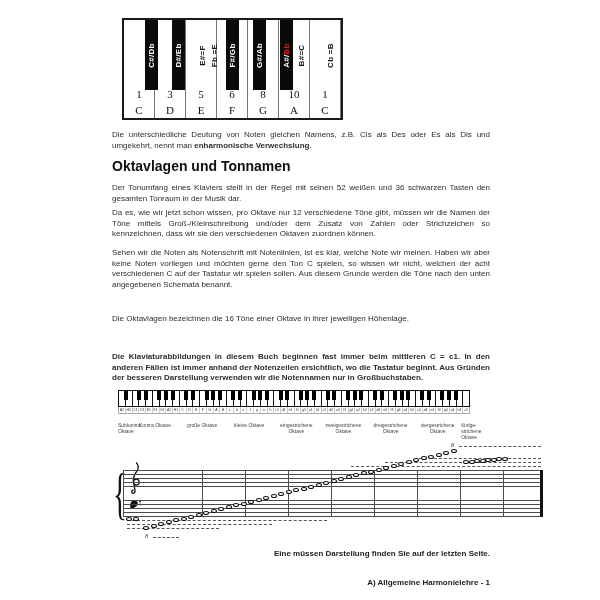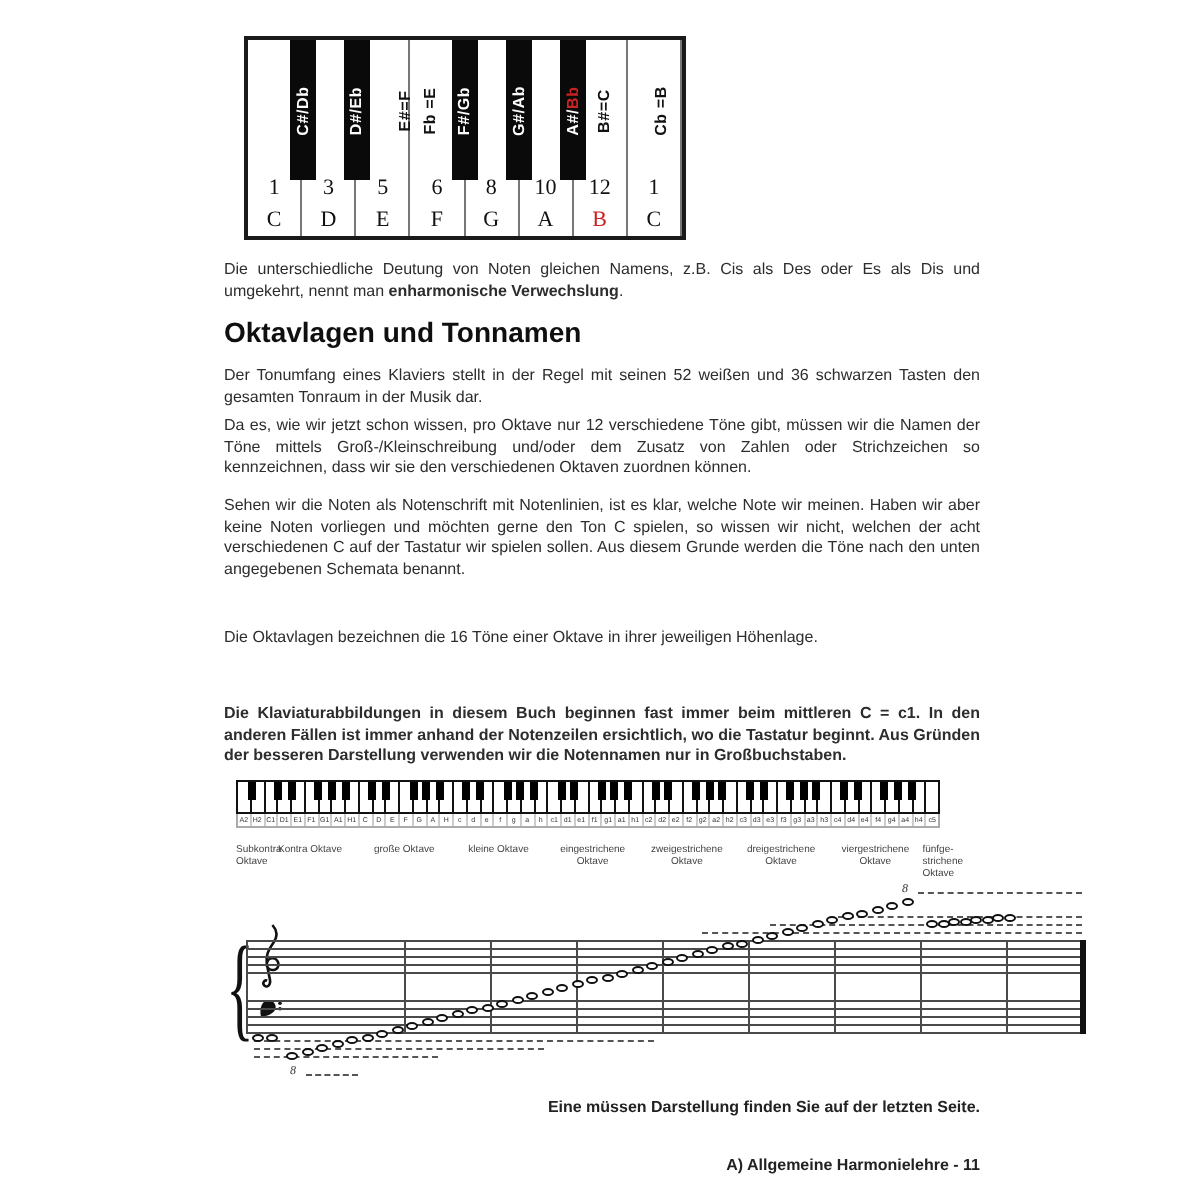--- a/index.html
+++ b/index.html
@@ -80,24 +80,20 @@
         <div class="enhnum">6</div>
         <div class="enhlet">F</div>
       </div>
       <div class="enhcol">
         <div class="enhnum">8</div>
         <div class="enhlet">G</div>
       </div>
       <div class="enhcol">
         <div class="enhnum">10</div>
         <div class="enhlet">A</div>
-      </div>
-      <div class="enhcol">
-        <div class="enhnum">12</div>
-        <div class="enhlet red">B</div>
       </div>
       <div class="enhcol">
         <div class="enhnum">1</div>
         <div class="enhlet">C</div>
       </div>
       <div class="enhbar" style="left: 20.625px;">
         <span>C#/Db</span>
       </div>
       <div class="enhbar" style="left: 47.75px;">
         <span>D#/Eb</span>
@@ -382,15 +378,15 @@
       <div class="wnote" style="left: 345.5px; top: 4.55px;"></div>
       <div class="wnote" style="left: 351px; top: 4.1px;"></div>
       <div class="wnote" style="left: 356.5px; top: 3.65px;"></div>
       <div class="wnote" style="left: 362px; top: 3.2px;"></div>
       <div class="wnote" style="left: 367.5px; top: 2.75px;"></div>
       <div class="wnote" style="left: 373px; top: 2.3px;"></div>
       <div class="wnote" style="left: 378.5px; top: 1.85px;"></div>
     </div>
 
   <div class="note-right" style="top:549px;">Eine müssen Darstellung finden Sie auf der letzten Seite.</div>
-  <div class="note-right" style="top:578px;">A) Allgemeine Harmonielehre - 11</div>
+  <div class="note-right" style="top:578px;">A) Allgemeine Harmonielehre - 1</div>
 
 </div>
 
 </body></html>

